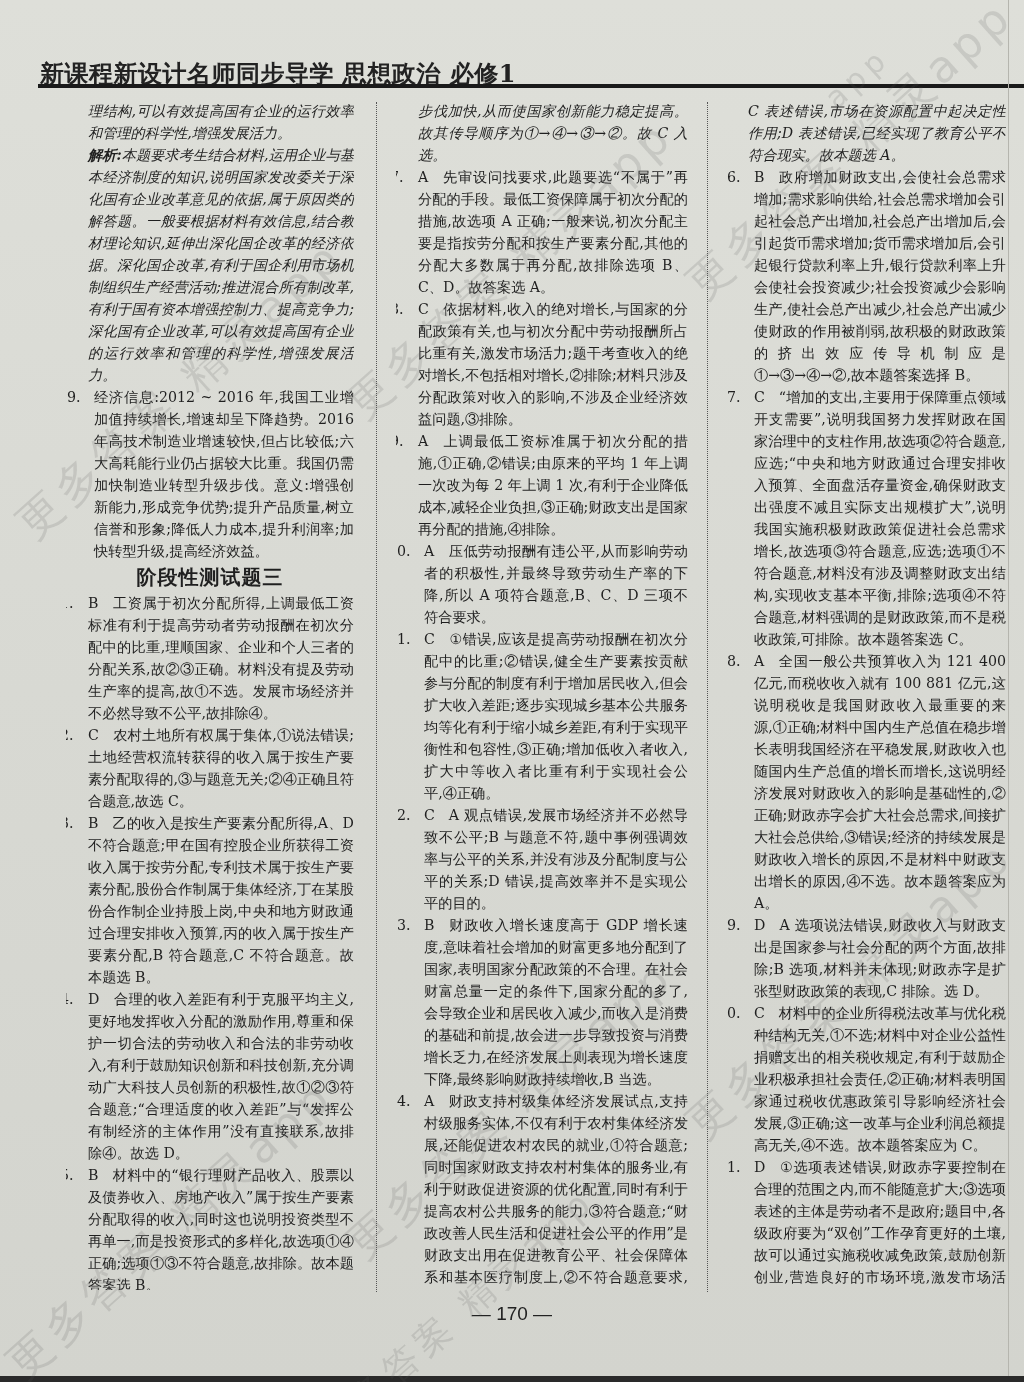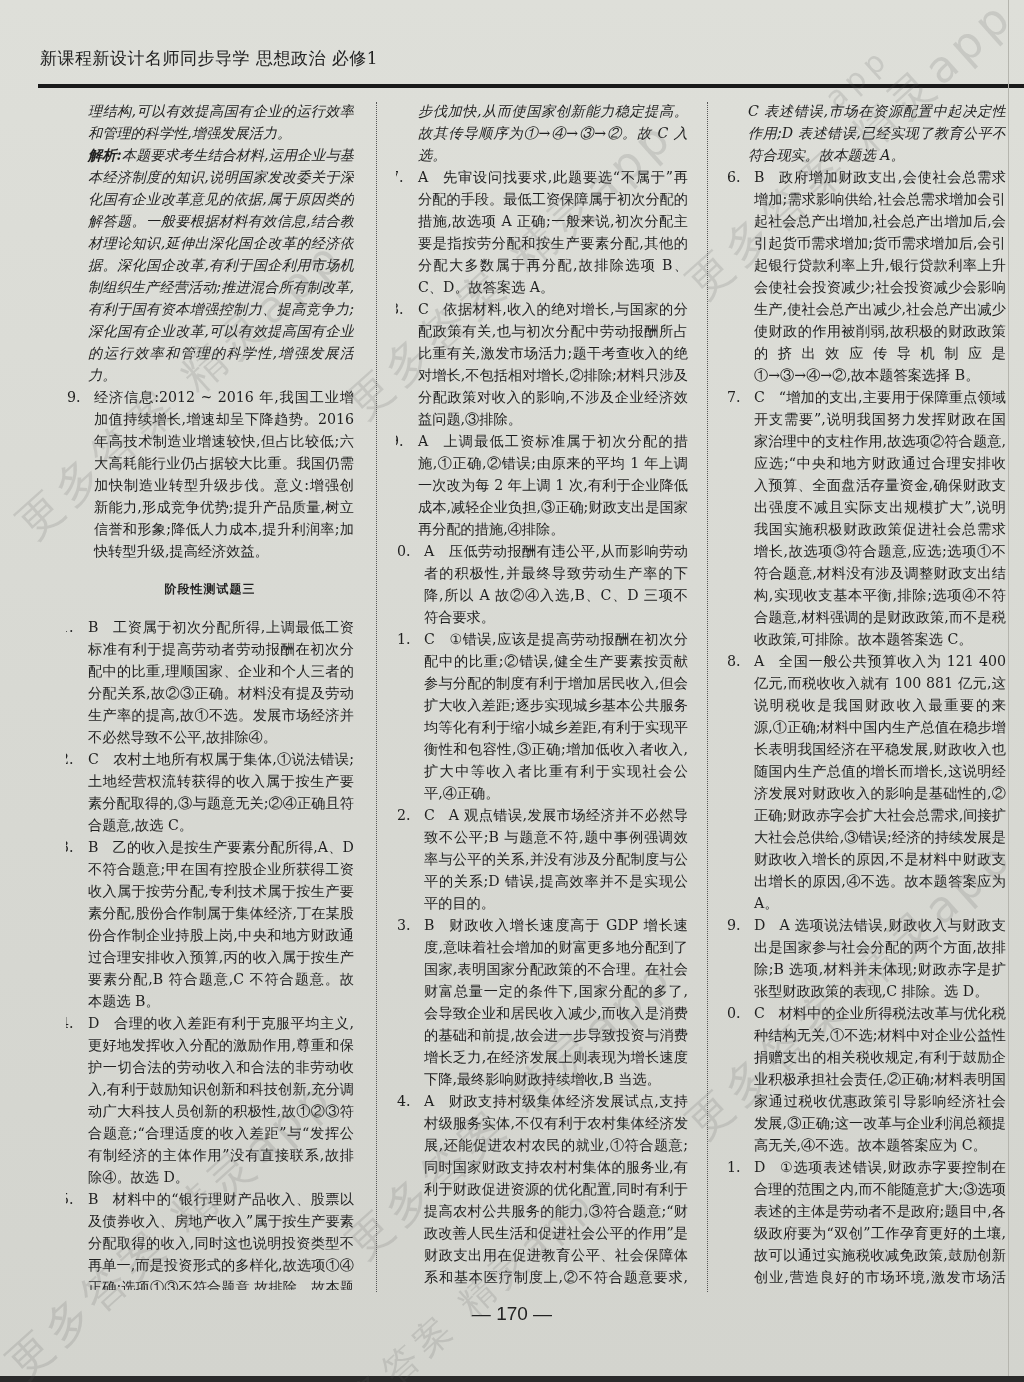--- a/index.html
+++ b/index.html
@@ -7,23 +7,24 @@
     width: 1024px; height: 1382px; overflow: hidden; position: relative;
     background: #dcdcd6;
     font-family: "DejaVu Serif", "Liberation Serif", serif;
     color: #1f1f1f;
   }
   .page {
     position: absolute; left: 0; top: 0; width: 1024px; height: 1382px;
     background: linear-gradient(180deg, #dedfd9 0%, #d8d9d3 50%, #d3d4ce 100%);
   }
   .header-title {
-    position: absolute; left: 40px; top: 47px;
-    font-size: 17px; letter-spacing: 0.5px; color: #222;
+    position: absolute; left: 40px; top: 58px;
+    font-size: 24px; letter-spacing: 0.5px; color: #222;
     font-family: "DejaVu Serif", serif;
+    font-weight: bold;
   }
   .header-rule {
     position: absolute; left: 38px; top: 84px; width: 986px; height: 4px; background: #1a1a1a;
   }
   .right-edge-line {
     position: absolute; left: 1008px; top: 0; width: 1px; height: 1382px; background: #b5b5ae;
   }
   .col {
     position: absolute; top: 100px; height: 1190px; overflow: hidden;
     font-size: 14.2px; line-height: 22px; text-align: justify;
@@ -40,21 +41,21 @@
   .para { margin: 0; font-style: italic; }
   .indent { padding-left: 22px; }
   .item { position: relative; padding-left: 22px; margin: 0; }
   .item .num { position: absolute; left: -6px; top: 0; }
   .item .ans { margin-right: 14px; }
   .item.wide { padding-left: 28px; }
   .item.wide .num { left: -8px; }
   .note-label { font-weight: bold; }
   .section-title {
     text-align: center; font-family: "DejaVu Sans", "Liberation Sans", sans-serif;
-    font-size: 12px; line-height: 30px; margin: 12px; letter-spacing: 1px;
+    font-size: 20px; line-height: 30px; margin: 0; letter-spacing: 1px;
   }
   .page-number {
     position: absolute; left: 0; width: 1024px; top: 1303px; text-align: center;
     font-family: "Liberation Sans", "DejaVu Sans", sans-serif; font-size: 19px; color: #222;
   }
   .bottom-band {
     position: absolute; left: 0; top: 1376px; width: 1024px; height: 6px; background: #2a2a2a;
   }
   .watermark {
     position: absolute; font-family: "DejaVu Sans", sans-serif; font-size: 44px;
@@ -96,21 +97,21 @@
 
   </div>
 
   <div class="divider divider-1"></div>
 
   <div class="col col-2">
     <p class="para indent">步伐加快,从而使国家创新能力稳定提高。故其传导顺序为①→④→③→②。故 C 入选。</p>
     <p class="item"><span class="num">7.</span><span class="ans">A</span><span>先审设问找要求,此题要选“不属于”再分配的手段。最低工资保障属于初次分配的措施,故选项 A 正确;一般来说,初次分配主要是指按劳分配和按生产要素分配,其他的分配大多数属于再分配,故排除选项 B、C、D。故答案选 A。</span></p>
     <p class="item"><span class="num">8.</span><span class="ans">C</span><span>依据材料,收入的绝对增长,与国家的分配政策有关,也与初次分配中劳动报酬所占比重有关,激发市场活力;题干考查收入的绝对增长,不包括相对增长,②排除;材料只涉及分配政策对收入的影响,不涉及企业经济效益问题,③排除。</span></p>
     <p class="item"><span class="num">9.</span><span class="ans">A</span><span>上调最低工资标准属于初次分配的措施,①正确,②错误;由原来的平均 1 年上调一次改为每 2 年上调 1 次,有利于企业降低成本,减轻企业负担,③正确;财政支出是国家再分配的措施,④排除。</span></p>
-    <p class="item wide"><span class="num">10.</span><span class="ans">A</span><span>压低劳动报酬有违公平,从而影响劳动者的积极性,并最终导致劳动生产率的下降,所以 A 故②④入选,B、C、D 三项不符合要求。</span></p>
+    <p class="item wide"><span class="num">10.</span><span class="ans">A</span><span>压低劳动报酬有违公平,从而影响劳动者的积极性,并最终导致劳动生产率的下降,所以 A 项符合题意,B、C、D 三项不符合要求。</span></p>
     <p class="item wide"><span class="num">11.</span><span class="ans">C</span><span>①错误,应该是提高劳动报酬在初次分配中的比重;②错误,健全生产要素按贡献参与分配的制度有利于增加居民收入,但会扩大收入差距;逐步实现城乡基本公共服务均等化有利于缩小城乡差距,有利于实现平衡性和包容性,③正确;增加低收入者收入,扩大中等收入者比重有利于实现社会公平,④正确。</span></p>
     <p class="item wide"><span class="num">12.</span><span class="ans">C</span><span>A 观点错误,发展市场经济并不必然导致不公平;B 与题意不符,题中事例强调效率与公平的关系,并没有涉及分配制度与公平的关系;D 错误,提高效率并不是实现公平的目的。</span></p>
     <p class="item wide"><span class="num">13.</span><span class="ans">B</span><span>财政收入增长速度高于 GDP 增长速度,意味着社会增加的财富更多地分配到了国家,表明国家分配政策的不合理。在社会财富总量一定的条件下,国家分配的多了,会导致企业和居民收入减少,而收入是消费的基础和前提,故会进一步导致投资与消费增长乏力,在经济发展上则表现为增长速度下降,最终影响财政持续增收,B 当选。</span></p>
     <p class="item wide"><span class="num">14.</span><span class="ans">A</span><span>财政支持村级集体经济发展试点,支持村级服务实体,不仅有利于农村集体经济发展,还能促进农村农民的就业,①符合题意;同时国家财政支持农村村集体的服务业,有利于财政促进资源的优化配置,同时有利于提高农村公共服务的能力,③符合题意;“财政改善人民生活和促进社会公平的作用”是财政支出用在促进教育公平、社会保障体系和基本医疗制度上,②不符合题意要求,故排除;④错在巩固集体经济的主导地位,主导应该是国有经济而非集体经济,故排除。</span></p>
 
   </div>
 
   <div class="divider divider-2"></div>
 
   <div class="col col-3">

